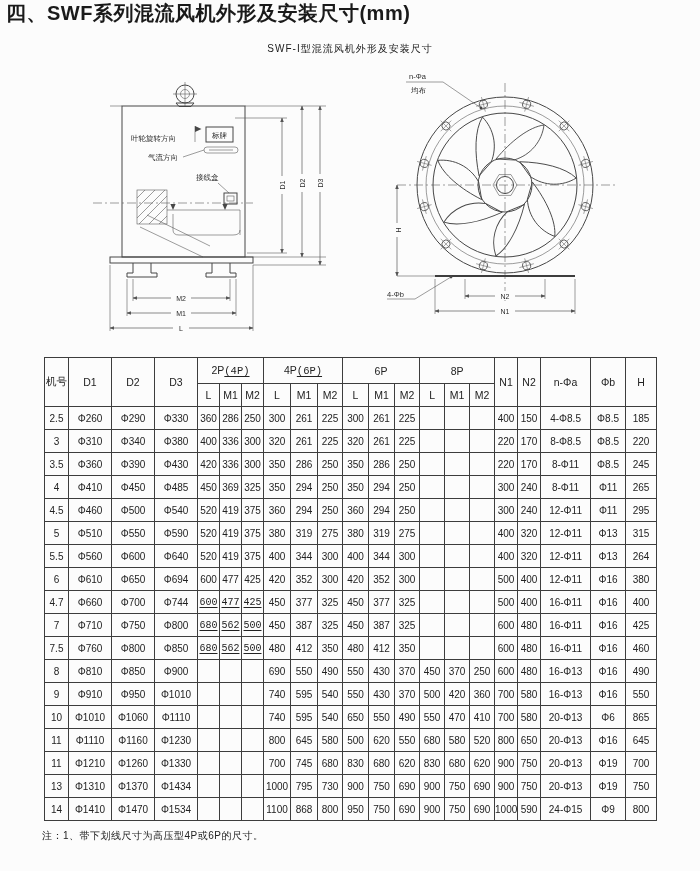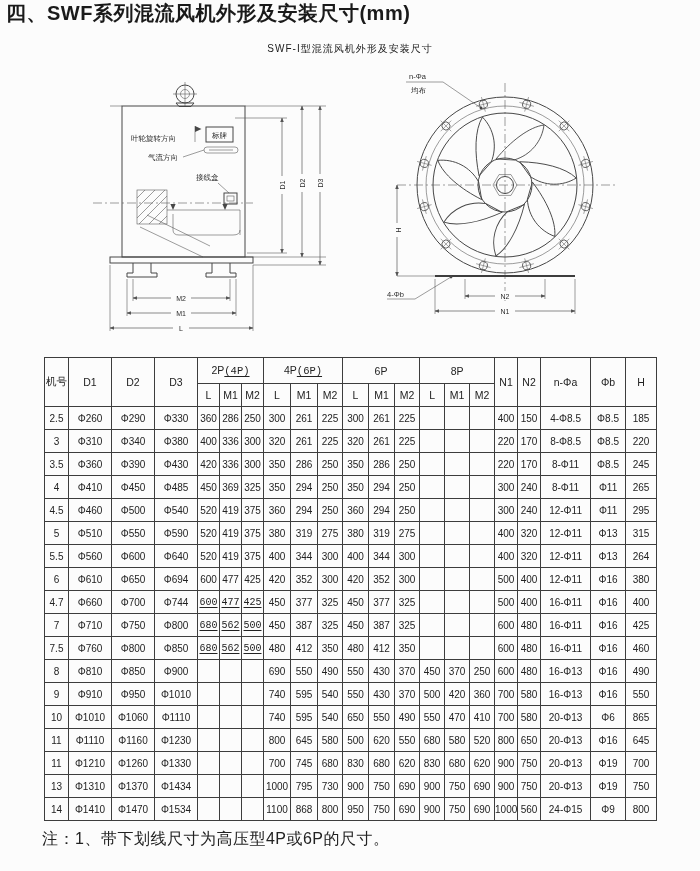--- a/index.html
+++ b/index.html
@@ -22,21 +22,21 @@
   #tblwrap{left:44px;top:357px;}
   table{border-collapse:collapse;table-layout:fixed;width:613px;}
   th,td{
     border:1px solid #3d3d3d;text-align:center;vertical-align:middle;
     padding:0;font-size:10px;font-weight:normal;height:22px;
     overflow:hidden;white-space:nowrap;color:#222;
   }
   thead tr:first-child th{height:25px;font-size:10.5px;}
   thead th{font-size:10.5px;}
   .u{text-decoration:underline;text-underline-offset:2px;font-family:Liberation Mono, monospace;}
-  .note{font-size:16px;letter-spacing:.5px;color:#222;}
+  .note{font-size:10px;letter-spacing:.5px;color:#222;}
   #note1{left:42px;top:829px;}
   #note2{left:64px;top:852px;margin-top:42px;}
 </style>
 </head>
 <body>
 
 <div class="abs" id="title">四、SWF系列混流风机外形及安装尺寸(mm)</div>
 <div class="abs" id="subtitle">SWF-I型混流风机外形及安装尺寸</div>
 
 <svg class="abs" style="left:85px;top:70px;" width="255" height="282" viewBox="0 0 255 282">
@@ -693,21 +693,21 @@
           <td>1100</td>
           <td>868</td>
           <td>800</td>
           <td>950</td>
           <td>750</td>
           <td>690</td>
           <td>900</td>
           <td>750</td>
           <td>690</td>
           <td>1000</td>
-          <td>560</td>
+          <td>590</td>
           <td>24-Φ15</td>
           <td>Φ9</td>
           <td>800</td>
         </tr>
       </tbody>
 </table>
 </div>
 
 <div class="abs note" id="note1">注：1、带下划线尺寸为高压型4P或6P的尺寸。</div>
 <div class="abs note" id="note2">2、为了用户的安装尺寸保持一致，法兰打孔尺寸(n-Φ1)仅供参考。</div>

